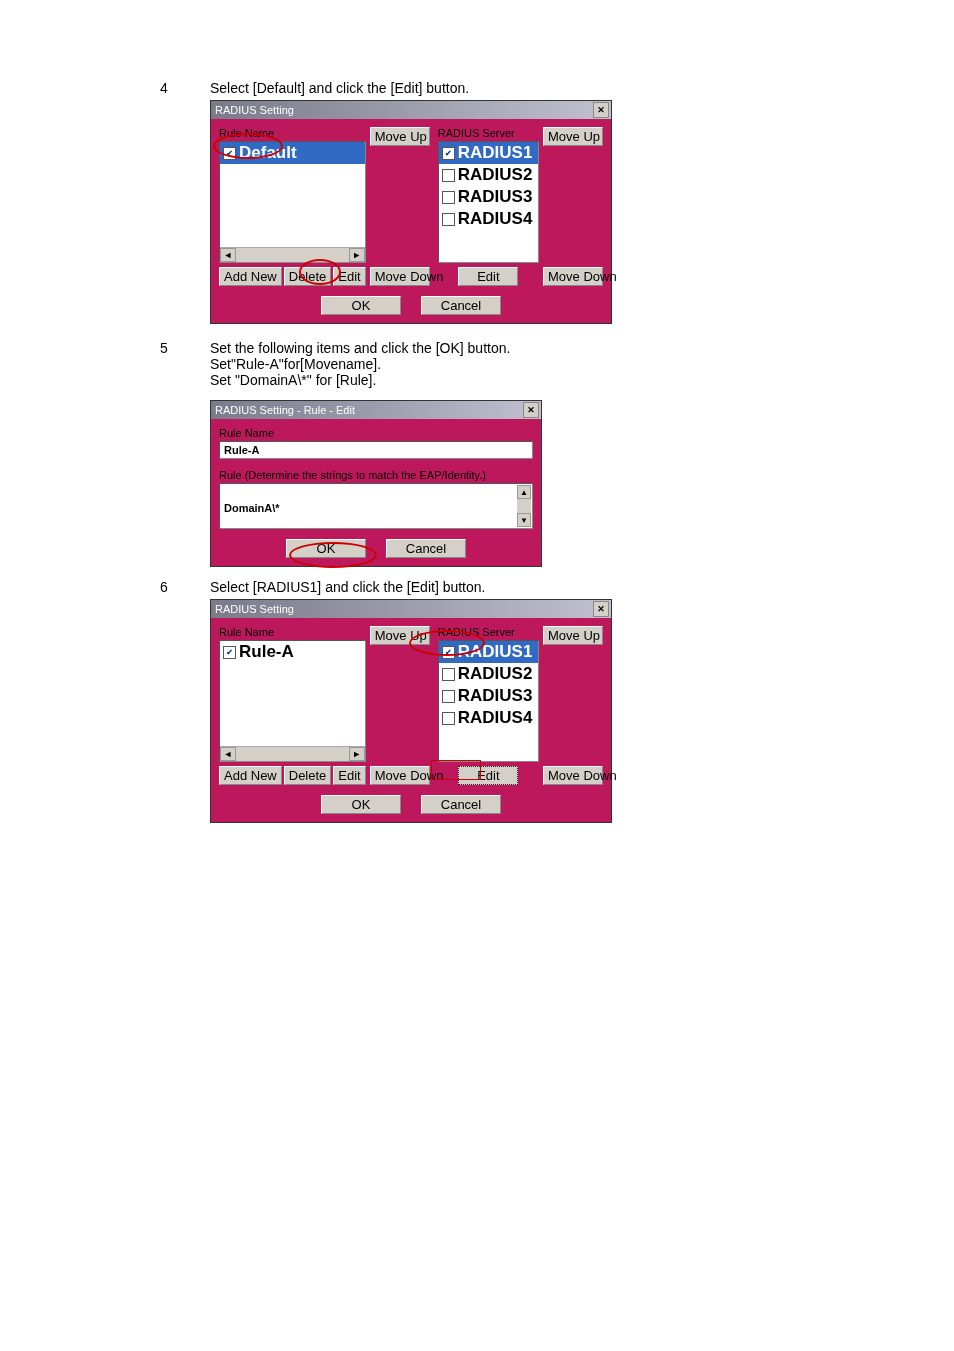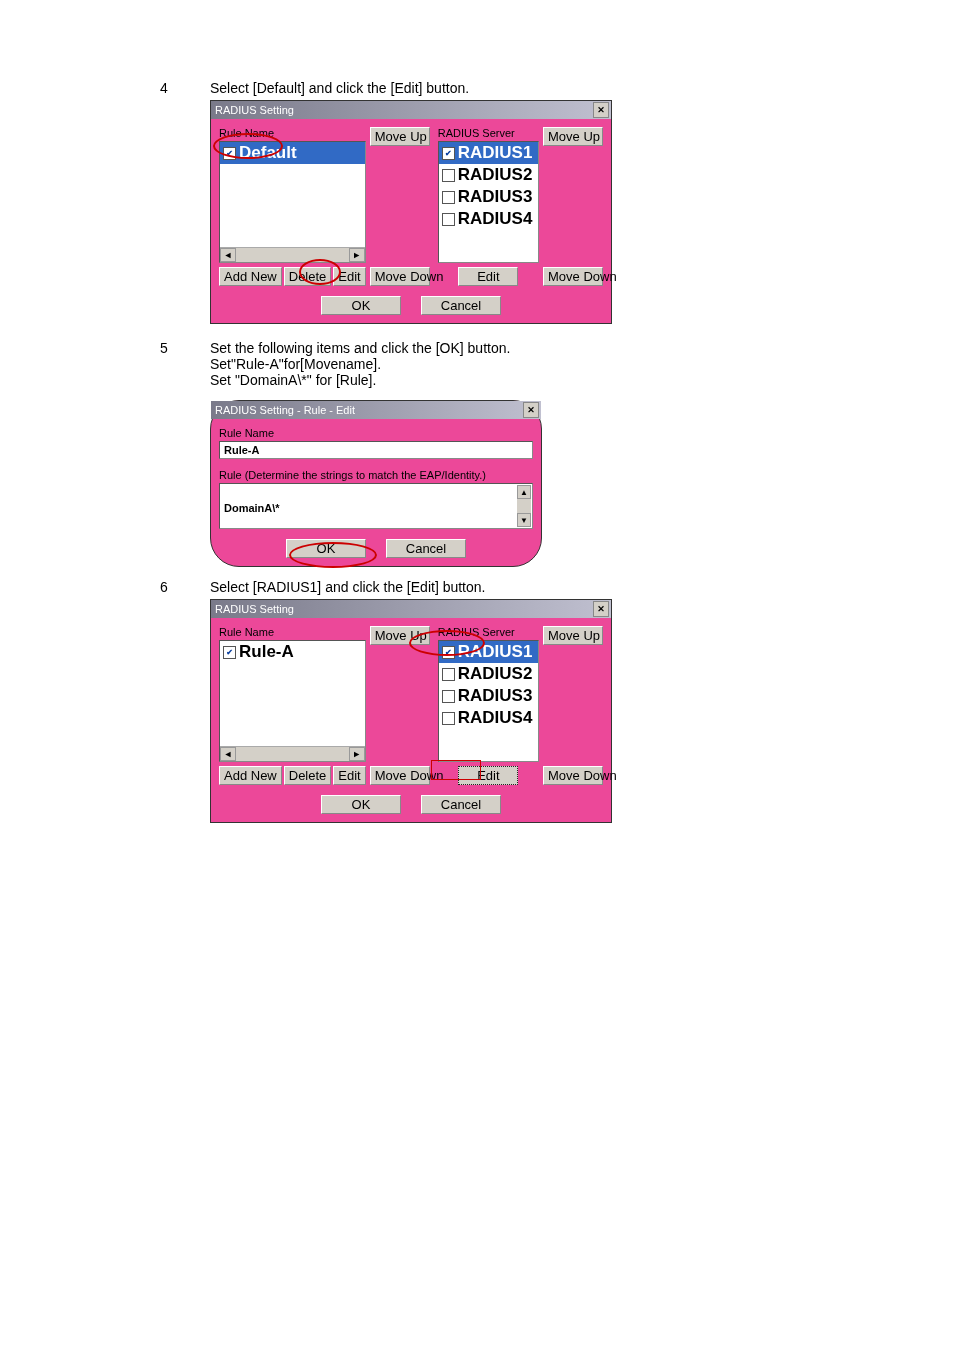--- a/index.html
+++ b/index.html
@@ -25,21 +25,21 @@
   .step-text {
     flex: 1;
   }
   .justify-line {
     display: flex;
   }
   .dialog {
     margin-left: 50px;
     margin-bottom: 16px;
     border: 1px solid #333;
-    background: #ec4899;
+    background: #be185d;
     font-size: 11px;
     width: 400px;
   }
   .dialog.small {
     width: 330px;
   }
   .titlebar {
     height: 18px;
     background: linear-gradient(to right, #7a7a8a, #c0c0d0);
     color: #fff;
@@ -283,21 +283,21 @@
         <span>Set</span>
         <span>"Rule-A"</span>
         <span>for</span>
         <span>[Move</span>
         <span>name].</span>
       </div>
       <div>Set "DomainA\*" for [Rule].</div>
     </div>
   </div>
 
-  <div class="dialog small" style="margin-top:12px;border-radius:29px;">
+  <div class="dialog small" style="margin-top:12px;">
     <div class="titlebar">
       <span>RADIUS Setting - Rule - Edit</span>
       <div class="close-x">✕</div>
     </div>
     <div class="dlg-body relpos">
       <div class="col-hdr">Rule Name</div>
       <div class="textfield">Rule-A</div>
       <div class="col-hdr" style="margin-top:10px;">Rule (Determine the strings to match the EAP/Identity.)</div>
       <div class="textarea">
         <span>DomainA\*</span>

